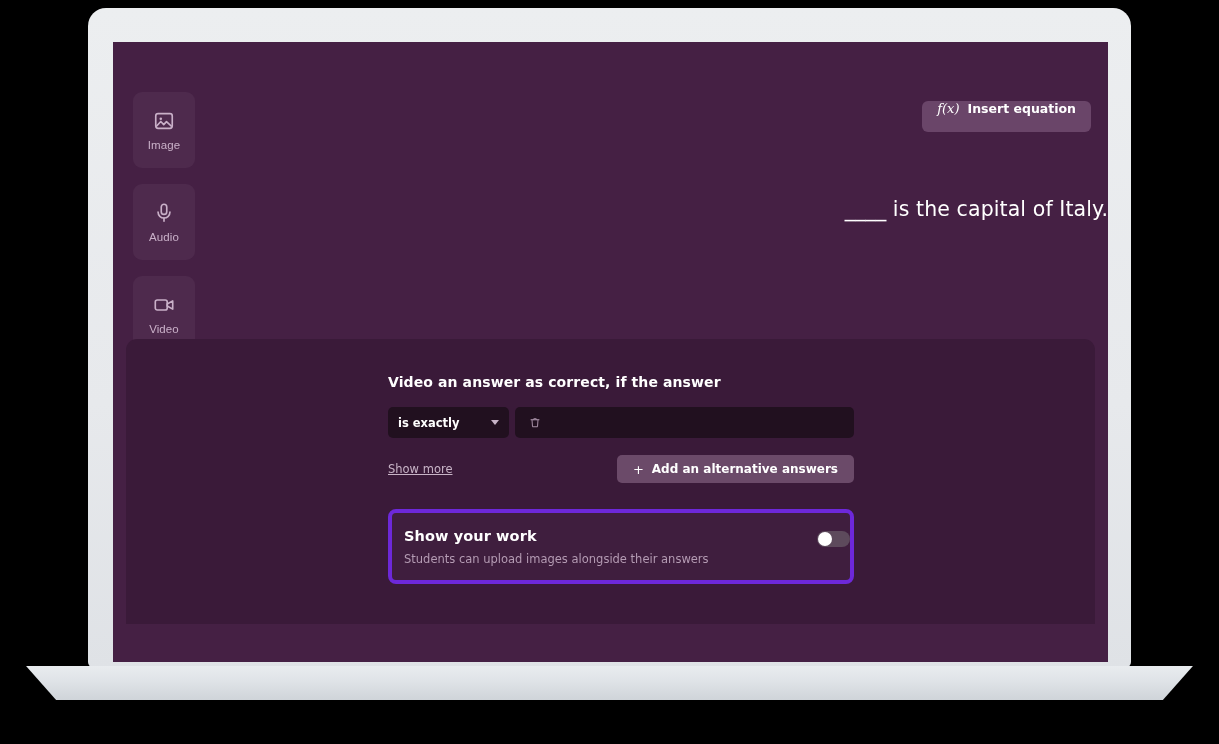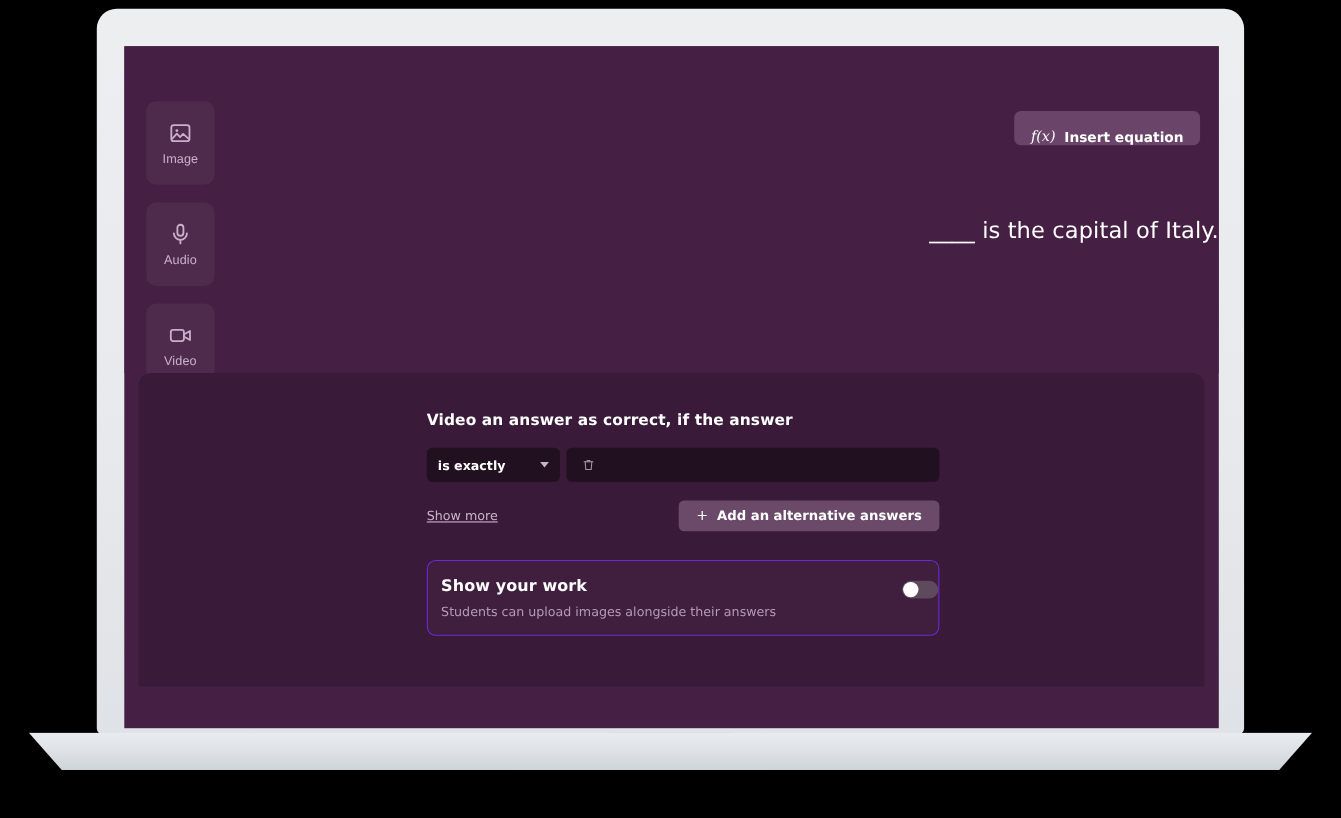--- a/index.html
+++ b/index.html
@@ -115,21 +115,21 @@
     top: 59px;
     height: 31px;
     padding: 0 15px;
     background: #6a4569;
     border: none;
     border-radius: 6px;
     color: #ffffff;
     font-size: 12.5px;
     font-weight: bold;
     display: flex;
-    align-items: flex-end;
+    align-items: flex-start;
     gap: 8px;
     cursor: pointer;
     font-family: "DejaVu Sans", "Liberation Sans", sans-serif;
   }
   #insert-equation-button .fx {
     font-family: "DejaVu Serif", "Liberation Serif", serif;
     font-style: italic;
     font-size: 13px;
     font-weight: normal;
   }
@@ -257,21 +257,21 @@
     cursor: pointer;
     display: flex;
     align-items: center;
     gap: 8px;
     font-family: "DejaVu Sans", "Liberation Sans", sans-serif;
   }
   #add-alternative-button .plus { font-size: 13px; font-weight: normal; }
 
   #show-work-card {
     margin-top: 26px;
-    border: 1px solid #6d28d9;
+    border: 4px solid #6d28d9;
     border-radius: 8px;
     background: #3f1e3e;
     padding: 15px 0 14px 12px;
     display: flex;
     align-items: flex-start;
     justify-content: space-between;
     box-sizing: border-box;
   }
   #show-work-text { display: flex; flex-direction: column; gap: 8px; }
   #show-work-title {

